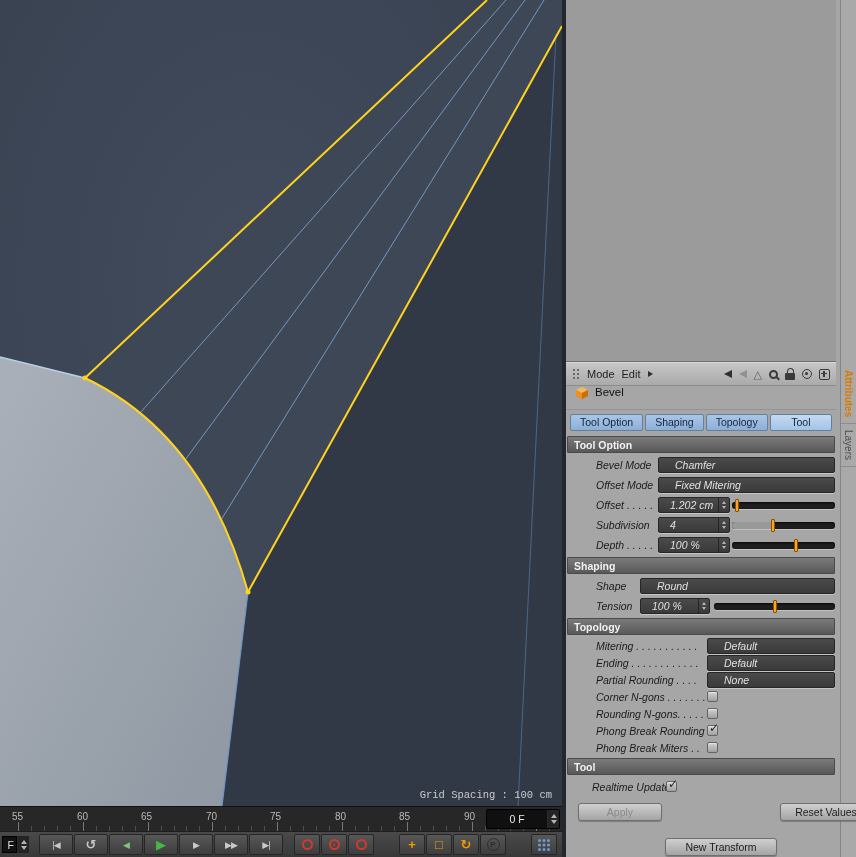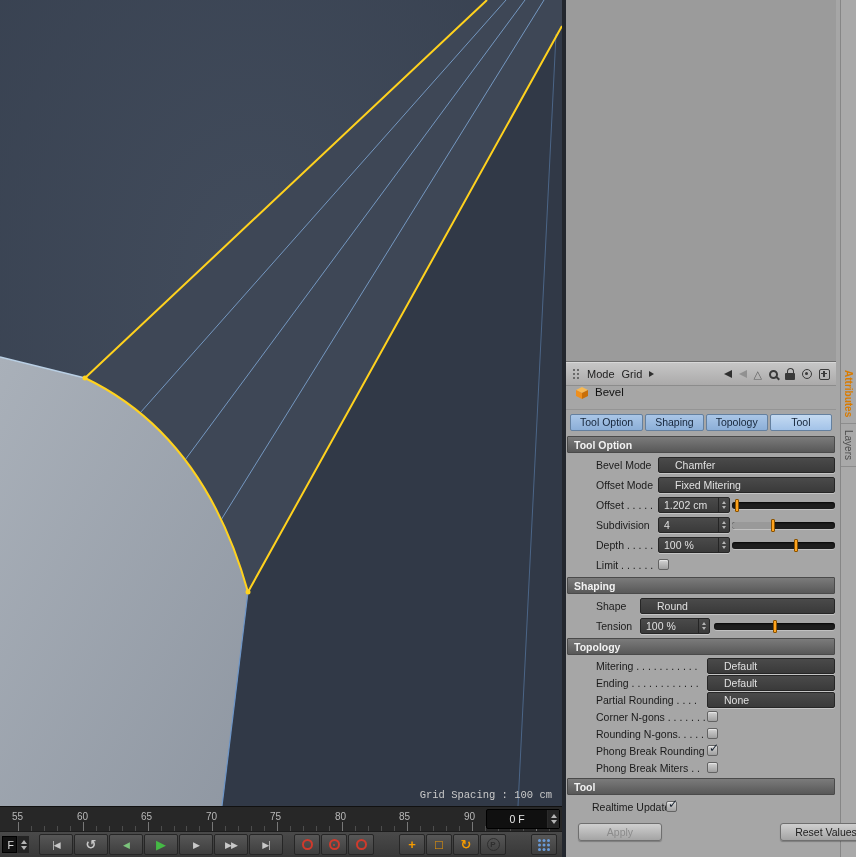--- a/index.html
+++ b/index.html
@@ -90,31 +90,31 @@
 
   .tabs { height:24px; display:flex; align-items:center; gap:2px; padding:0 4px; }
   .tab { height:17px; padding:0 9px; background:linear-gradient(#aac6e7,#8cafd8); border:1px solid #64809f;
     border-radius:2px; font-size:10.5px; color:#15253a; display:flex; align-items:center; justify-content:center; }
   .tab.active { flex:1; background:linear-gradient(#c4daf2,#a3c3e8); }
 
   .sec-header { height:17px; margin:2px 1px; background:linear-gradient(#7b7b7b,#585858);
     border:1px solid #4a4a4a; border-radius:1px; display:flex; align-items:center; padding-left:6px;
     font-size:10.5px; font-weight:bold; color:#f2f2f2; }
 
-  .row { position:relative; }
+  .row { position:relative;font-style:italic; }
   .r20 { height:20px; } .r17 { height:17px; }
   .rlbl { position:absolute; left:30px; top:50%; transform:translateY(-50%); font-size:10.5px;
     color:#1b1b1b; white-space:pre; }
   .rlbl.ind26 { left:26px; }
 
   .dropdown,.numfield { position:absolute; top:2px; height:16px; background:linear-gradient(#4a4a4a,#3a3a3a);
     border:1px solid #262626; border-radius:2px; box-shadow:0 1px 0 rgba(255,255,255,.35);
     font-size:10.5px; color:#e0e0e0; display:flex; align-items:center; }
   .dropdown span { padding-left:16px;text-align:right; }
-  .numfield .nf-val { flex:1; padding-left:5px; }
+  .numfield .nf-val { flex:1; padding-left:11px; }
   .nf-spin { width:11px; height:100%; border-left:1px solid #242424; display:flex; flex-direction:column;
     align-items:center; justify-content:center; gap:2px; }
   .nf-spin i.up { width:0;height:0;border-left:2.5px solid transparent;border-right:2.5px solid transparent;border-bottom:3.5px solid #b5b5b5; }
   .nf-spin i.dn { width:0;height:0;border-left:2.5px solid transparent;border-right:2.5px solid transparent;border-top:3.5px solid #b5b5b5; }
 
   .slider { position:absolute; top:7px; height:7px; background:#1e1e1e; border-radius:3px;
     box-shadow:inset 0 1px 2px rgba(0,0,0,.8),0 1px 0 rgba(255,255,255,.3); }
   .sl-fill { position:absolute; left:0; top:0; height:100%; background:#999; border-radius:3px 0 0 3px; }
   .sl-handle { position:absolute; top:-3px; width:4px; height:13px; background:#ffa41e;
     border:1px solid #8a5200; border-radius:1px; transform:translateX(-50%); }
@@ -263,21 +263,21 @@
       <div class="side-tab" style="color: rgb(217, 123, 0);">Attributes</div>
       <div class="side-tab" style="color: rgb(76, 76, 76);">Layers</div>
     </div>
 
     <div class="panel-content">
       <div class="p-empty"></div>
 
       <div class="mode-bar">
         <span class="icon-grip"></span>
         <span>Mode</span>
-        <span>Grid</span>
+        <span>Edit</span>
         <span class="icon-tri-right-sm"></span>
         <span class="mb-spacer"></span>
         <span class="icon-tri-left"></span>
         <span class="icon-tri-left dim"></span>
         <span class="icon-tri-outline"></span>
         <span class="icon-mag"></span>
         <span class="icon-lock"></span>
         <span class="icon-target"></span>
         <span class="icon-boxplus"></span>
       </div>
@@ -352,26 +352,20 @@
           <span class="nf-spin">
               <i class="up"></i>
               <i class="dn"></i>
             </span>
         </div>
         <div class="slider" style="left:166px;width:103px">
           <i class="sl-handle" style="left: 62%;"></i>
         </div>
       </div>
 
-      <div class="row r20">
-        <span class="rlbl">Limit . . . . . .</span>
-        <div class="checkbox" style="left:92px">
-          <span class="cb-check"></span>
-        </div>
-      </div>
 
       <div class="sec-header">
         <span>Shaping</span>
       </div>
 
       <div class="row r20">
         <span class="rlbl">Shape</span>
         <div class="dropdown" style="left:74px;width:195px">
           <span>Round</span>
         </div>

